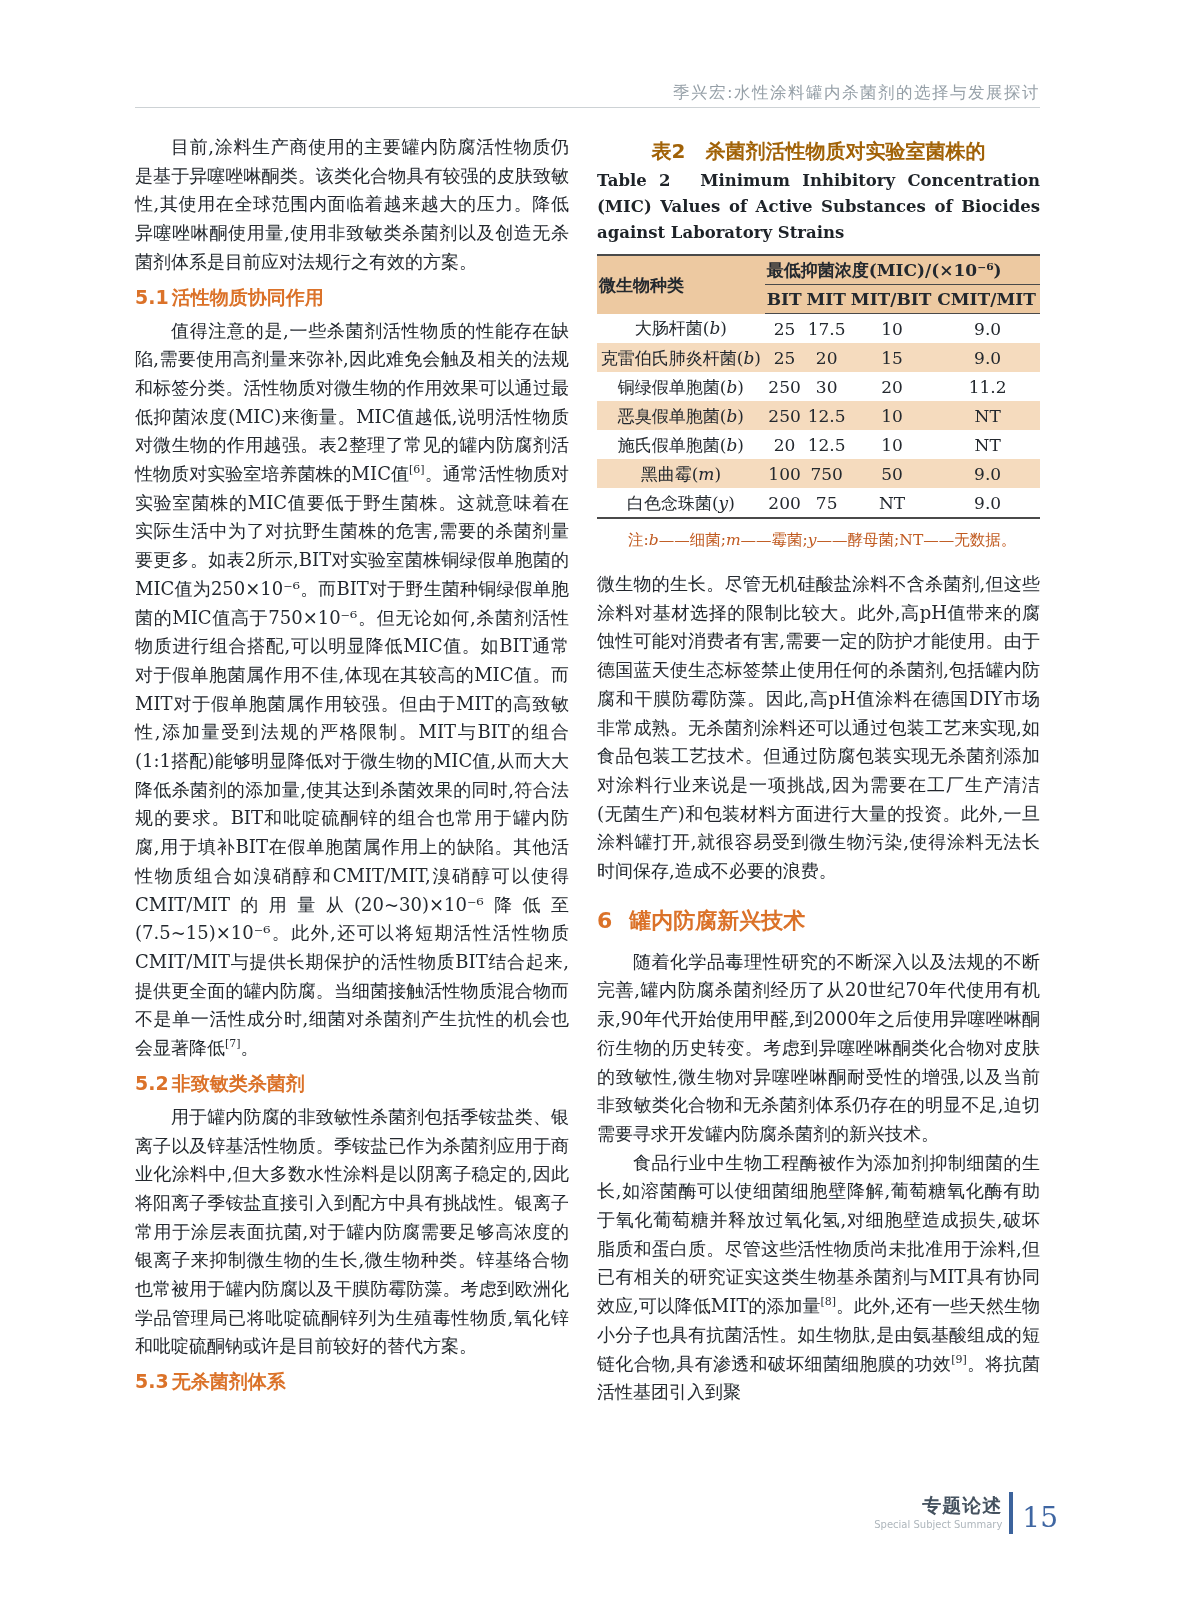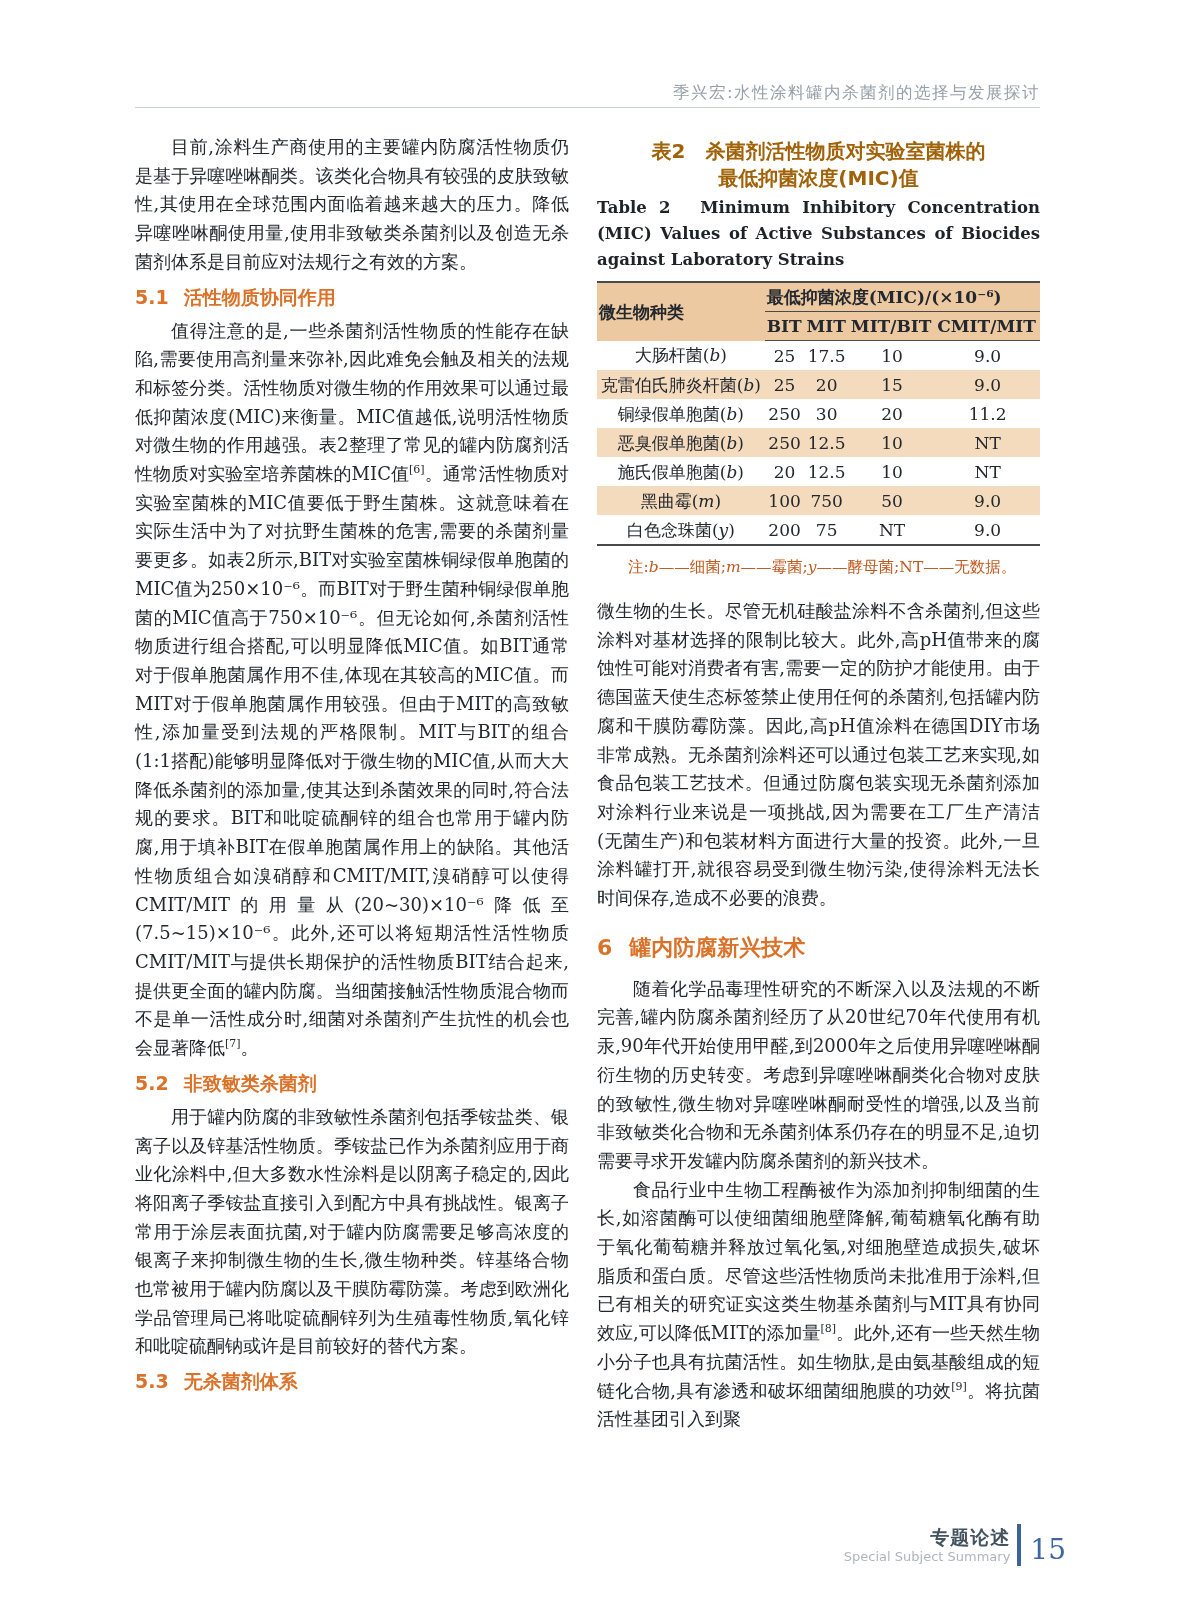--- a/index.html
+++ b/index.html
@@ -23,21 +23,21 @@
   }
   
   .col { position:absolute; font-size:18px; line-height:28.7px; text-align:justify; }
   .col-left  { left:135px; top:133px; width:434px; }
   .col-right { left:597px; top:138px; width:443px; }
   .para { text-align:justify; }
   .indent { text-indent:2em; }
   sup { font-size:11px; line-height:0; vertical-align:super; }
   
   .h5 {
-    display:flex; align-items:baseline; gap:15px;
+    display:flex; align-items:baseline; gap:3px;
     font-family:"DejaVu Sans","Liberation Sans",sans-serif;
     font-weight:bold; font-size:19px; color:#db7229;
     margin:5px 0 5px; line-height:30px; text-align:left;
   }
   .h6 {
     display:flex; align-items:baseline; gap:17px;
     font-family:"DejaVu Sans","Liberation Sans",sans-serif;
     font-weight:bold; font-size:22px; color:#db7229;
     margin:18px 0 10px; line-height:34px; text-align:left;
   }
@@ -65,31 +65,31 @@
   td.species { text-align:left; padding-left:6px; }
   table.mic tbody tr:nth-child(even) { background:#f5dbbe; }
   
   .tbl-note {
     margin-top:9px; color:#c05a20; font-size:15.5px; line-height:25px;
     text-indent:2em; text-align:justify;
   }
   .right-cont { margin-top:17px; }
   
   .footer {
-    position:absolute; top:1492px; right:121px;
-    display:flex; align-items:center;margin-top:32px;
+    position:absolute; top:1492px; right:129px;
+    display:flex; align-items:center;
   }
   .footer-labels { text-align:right; }
   .footer-zh {
     font-family:"DejaVu Sans","Liberation Sans",sans-serif;
     font-weight:bold; font-size:19px; color:#45525f; letter-spacing:1px; line-height:22px;
   }
   .footer-en {
     font-family:"DejaVu Sans","Liberation Sans",sans-serif;
-    font-size:13px; color:#aeb6bc; line-height:17px;
+    font-size:10px; color:#aeb6bc; line-height:17px;
   }
   .footer-bar { width:4px; height:42px; background:#3c639c; margin:0 9px 0 7px; }
   .footer-num { font-size:28px; color:#3f66a2; padding-top:8px; }
 </style>
 </head>
 <body>
 
 <div class="page">
 
   <div class="running-header">季兴宏:水性涂料罐内杀菌剂的选择与发展探讨</div>
@@ -111,21 +111,20 @@
     <p class="para indent">用于罐内防腐的非致敏性杀菌剂包括季铵盐类、银离子以及锌基活性物质。季铵盐已作为杀菌剂应用于商业化涂料中,但大多数水性涂料是以阴离子稳定的,因此将阳离子季铵盐直接引入到配方中具有挑战性。银离子常用于涂层表面抗菌,对于罐内防腐需要足够高浓度的银离子来抑制微生物的生长,微生物种类。锌基络合物也常被用于罐内防腐以及干膜防霉防藻。考虑到欧洲化学品管理局已将吡啶硫酮锌列为生殖毒性物质,氧化锌和吡啶硫酮钠或许是目前较好的替代方案。</p>
 
     <div class="h5">
       <span>5.3</span>
       <span>无杀菌剂体系</span>
     </div>
   </div>
 
   <div class="col col-right">
     <div class="tbl-title-zh">表2　杀菌剂活性物质对实验室菌株的</div>
-    <div class="tbl-title-zh">最低抑菌浓度(MIC)值</div>
     <div class="tbl-title-en">Table 2　Minimum Inhibitory Concentration (MIC) Values of Active Substances of Biocides against Laboratory Strains</div>
 
     <table class="mic">
       <thead>
         <tr>
           <th class="species" rowspan="2">微生物种类</th>
           <th class="group" colspan="4">最低抑菌浓度(MIC)/(×10⁻⁶)</th>
         </tr>
         <tr>
           <th>BIT</th>

